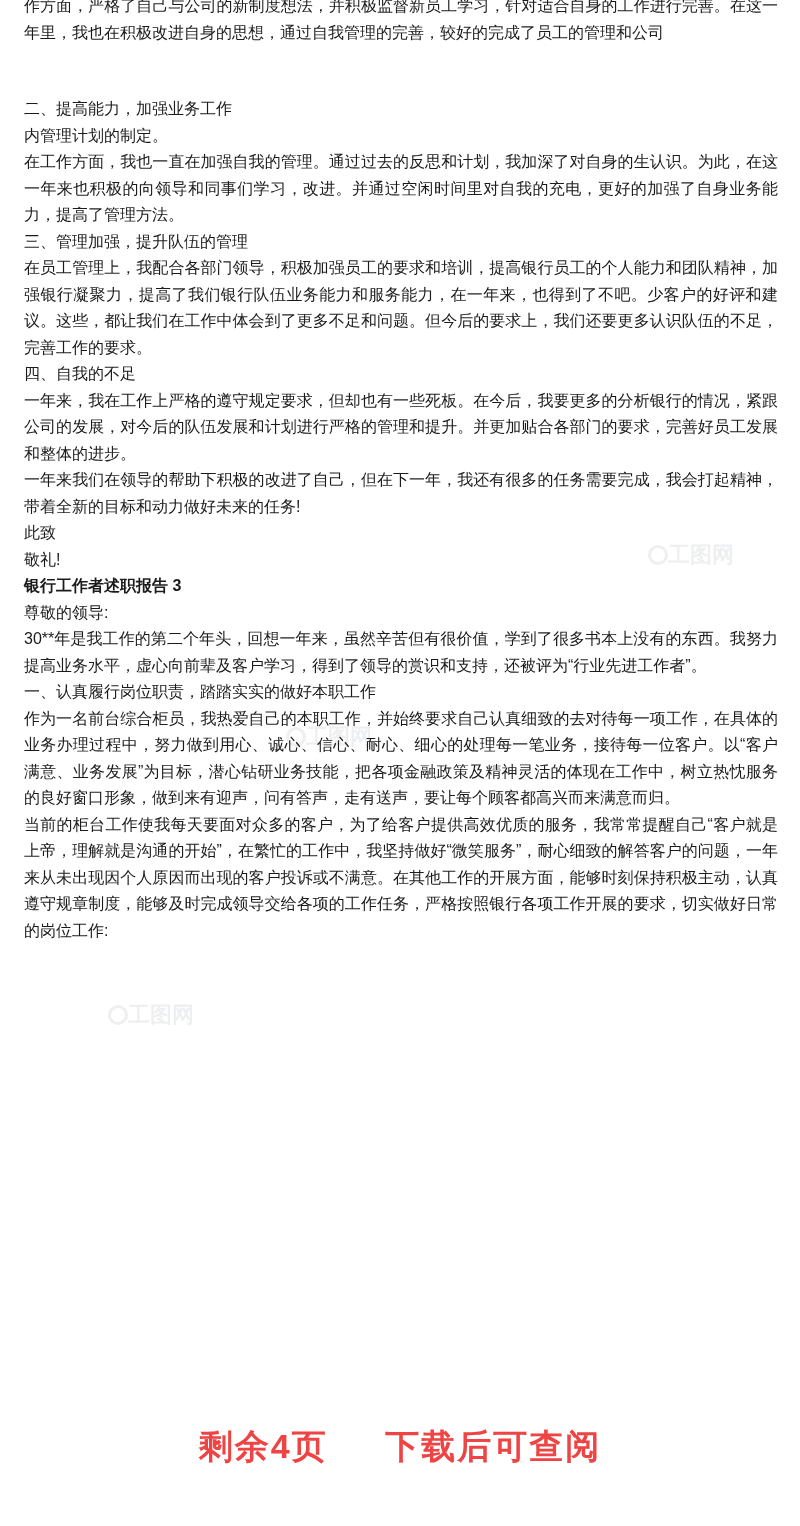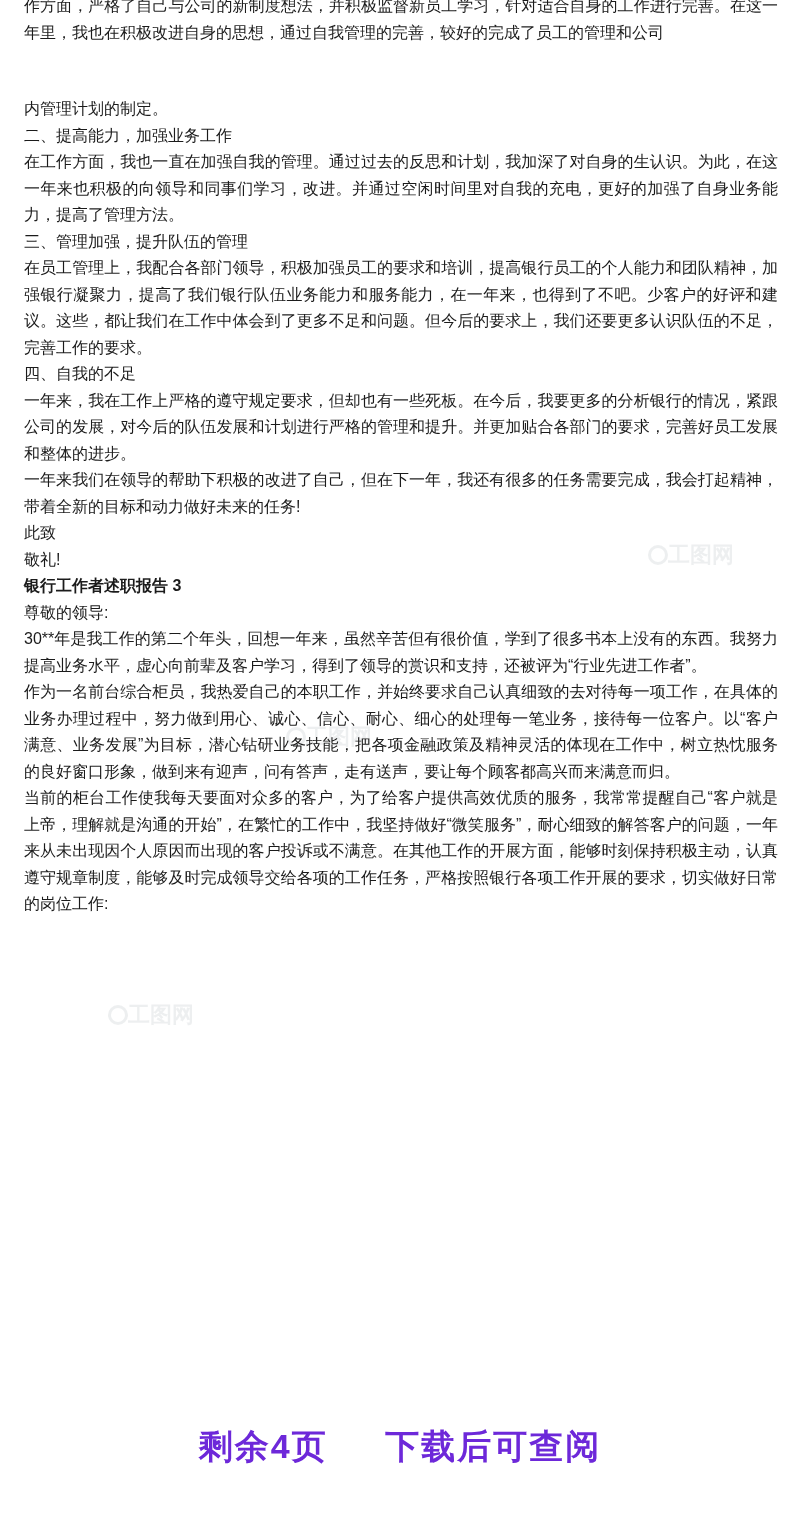--- a/index.html
+++ b/index.html
@@ -25,21 +25,21 @@
   }
   .para { margin: 0; }
   .para.bold { font-weight: 700; }
   .page-gap { height: 50px; }
   .footer {
     position: absolute;
     left: 0;
     right: 0;
     top: 1424px;
     text-align: center;
-    color: #6d28d9;
+    color: #ef4444;
     font-weight: 700;
     font-size: 34px;
     letter-spacing: 2px;
     white-space: nowrap;
   }
   .footer span + span { margin-left: 46px; }
   .wm {
     position: absolute;
     display: flex;
     align-items: center;
@@ -70,33 +70,34 @@
   <span>工图网</span>
 </div>
 <div class="wm" style="left:108px; top:1000px;">
   <span class="wm-logo"></span>
   <span>工图网</span>
 </div>
 
 <main class="doc">
     <p class="para">作方面，严格了自己与公司的新制度想法，并积极监督新员工学习，针对适合自身的工作进行完善。在这一年里，我也在积极改进自身的思想，通过自我管理的完善，较好的完成了员工的管理和公司</p>
     <div class="page-gap"></div>
+    <p class="para">二、提高能力，加强业务工作</p>
     <p class="para">内管理计划的制定。</p>
-    <p class="para">二、提高能力，加强业务工作</p>
     <p class="para">在工作方面，我也一直在加强自我的管理。通过过去的反思和计划，我加深了对自身的生认识。为此，在这一年来也积极的向领导和同事们学习，改进。并通过空闲时间里对自我的充电，更好的加强了自身业务能力，提高了管理方法。</p>
     <p class="para">三、管理加强，提升队伍的管理</p>
     <p class="para">在员工管理上，我配合各部门领导，积极加强员工的要求和培训，提高银行员工的个人能力和团队精神，加强银行凝聚力，提高了我们银行队伍业务能力和服务能力，在一年来，也得到了不吧。少客户的好评和建议。这些，都让我们在工作中体会到了更多不足和问题。但今后的要求上，我们还要更多认识队伍的不足，完善工作的要求。</p>
     <p class="para">四、自我的不足</p>
     <p class="para">一年来，我在工作上严格的遵守规定要求，但却也有一些死板。在今后，我要更多的分析银行的情况，紧跟公司的发展，对今后的队伍发展和计划进行严格的管理和提升。并更加贴合各部门的要求，完善好员工发展和整体的进步。</p>
     <p class="para">一年来我们在领导的帮助下积极的改进了自己，但在下一年，我还有很多的任务需要完成，我会打起精神，带着全新的目标和动力做好未来的任务!</p>
     <p class="para">此致</p>
     <p class="para">敬礼!</p>
     <p class="para bold">银行工作者述职报告 3</p>
     <p class="para">尊敬的领导:</p>
     <p class="para">30**年是我工作的第二个年头，回想一年来，虽然辛苦但有很价值，学到了很多书本上没有的东西。我努力提高业务水平，虚心向前辈及客户学习，得到了领导的赏识和支持，还被评为“行业先进工作者”。</p>
+    <p class="para">一、认真履行岗位职责，踏踏实实的做好本职工作</p>
     <p class="para">作为一名前台综合柜员，我热爱自己的本职工作，并始终要求自己认真细致的去对待每一项工作，在具体的业务办理过程中，努力做到用心、诚心、信心、耐心、细心的处理每一笔业务，接待每一位客户。以“客户满意、业务发展”为目标，潜心钻研业务技能，把各项金融政策及精神灵活的体现在工作中，树立热忱服务的良好窗口形象，做到来有迎声，问有答声，走有送声，要让每个顾客都高兴而来满意而归。</p>
     <p class="para">当前的柜台工作使我每天要面对众多的客户，为了给客户提供高效优质的服务，我常常提醒自己“客户就是上帝，理解就是沟通的开始”，在繁忙的工作中，我坚持做好“微笑服务”，耐心细致的解答客户的问题，一年来从未出现因个人原因而出现的客户投诉或不满意。在其他工作的开展方面，能够时刻保持积极主动，认真遵守规章制度，能够及时完成领导交给各项的工作任务，严格按照银行各项工作开展的要求，切实做好日常的岗位工作:</p>
   </main>
 
 <div class="footer">
   <span>剩余4页</span>
   <span>下载后可查阅</span>
 </div>
 
 </body></html>

